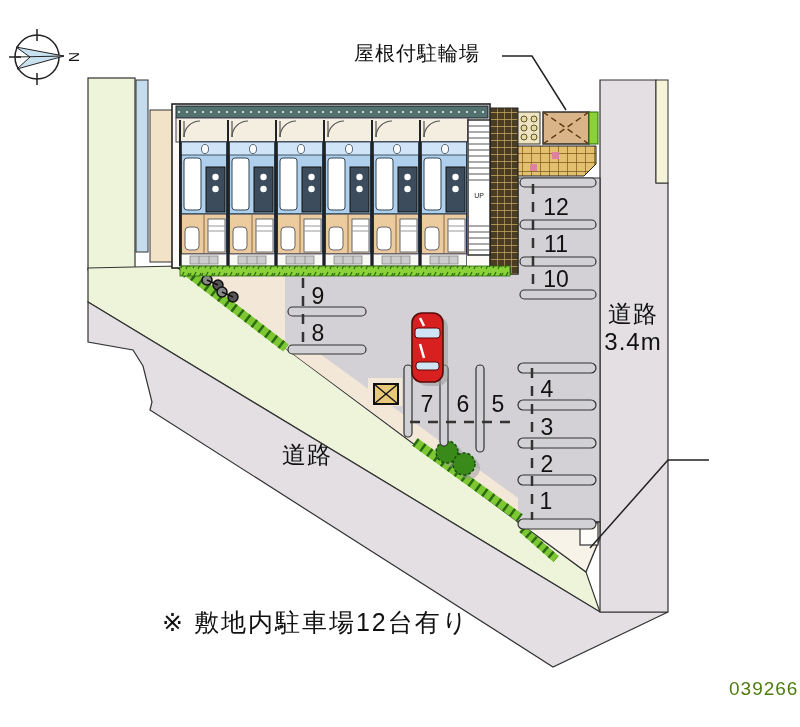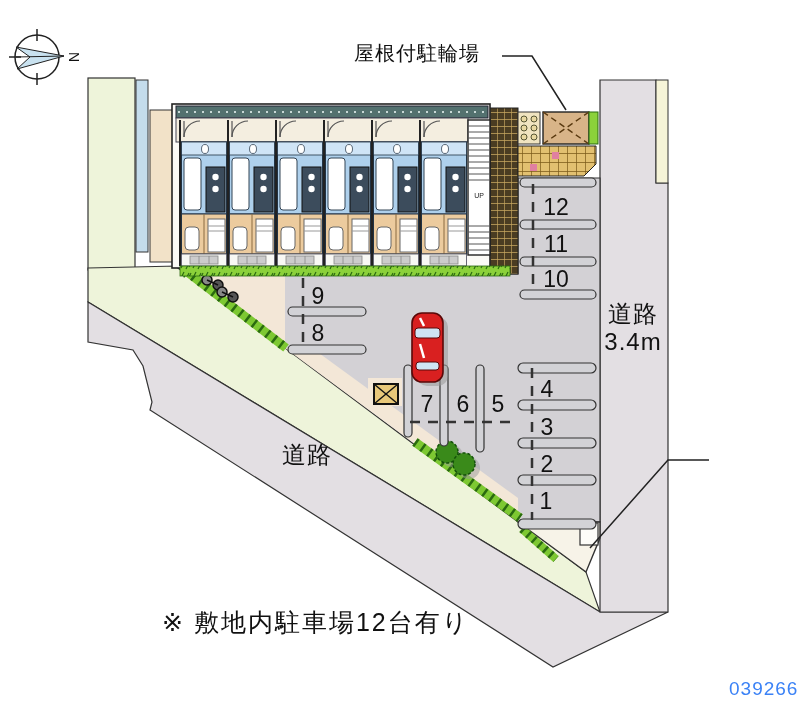--- a/index.html
+++ b/index.html
@@ -5,21 +5,21 @@
   html,body{margin:0;padding:0;background:#fff;}
   .canvas{position:relative;width:800px;height:727px;background:#fff;overflow:hidden;
           font-family:"Liberation Sans","DejaVu Sans",sans-serif;}
   .canvas svg{position:absolute;left:0;top:0;}
   .lbl{position:absolute;color:#111;font-weight:500;letter-spacing:1px;line-height:1.15;}
   .lbl-bike{left:354px;top:42px;font-size:20px;}
   .lbl-road-r{left:598px;top:300px;width:70px;font-size:24px;text-align:center;}
   .lbl-road-d{left:262px;top:441px;width:90px;font-size:24px;text-align:center;}
   .lbl-garbage{left:710px;top:430px;font-size:24px;line-height:1.2;}
   .lbl-note{left:162px;top:608px;font-size:25px;letter-spacing:2px;}
-  .lbl-id{left:729px;top:678px;font-size:19px;letter-spacing:1px;color:#3b82f6;}
+  .lbl-id{left:729px;top:678px;font-size:19px;letter-spacing:1px;color:#4d7c0f;}
   svg text.num{font-size:23px;fill:#111;font-family:"Liberation Sans","DejaVu Sans",sans-serif;}
   svg text.tiny{font-size:7px;fill:#222;font-family:"Liberation Sans","DejaVu Sans",sans-serif;}
   svg text.ncomp{font-size:14px;fill:#111;font-family:"Liberation Sans","DejaVu Sans",sans-serif;}
 </style>
 </head>
 <body>
 
 <div class="canvas">
 <svg width="800" height="727" viewBox="0 0 800 727">
   <defs>

